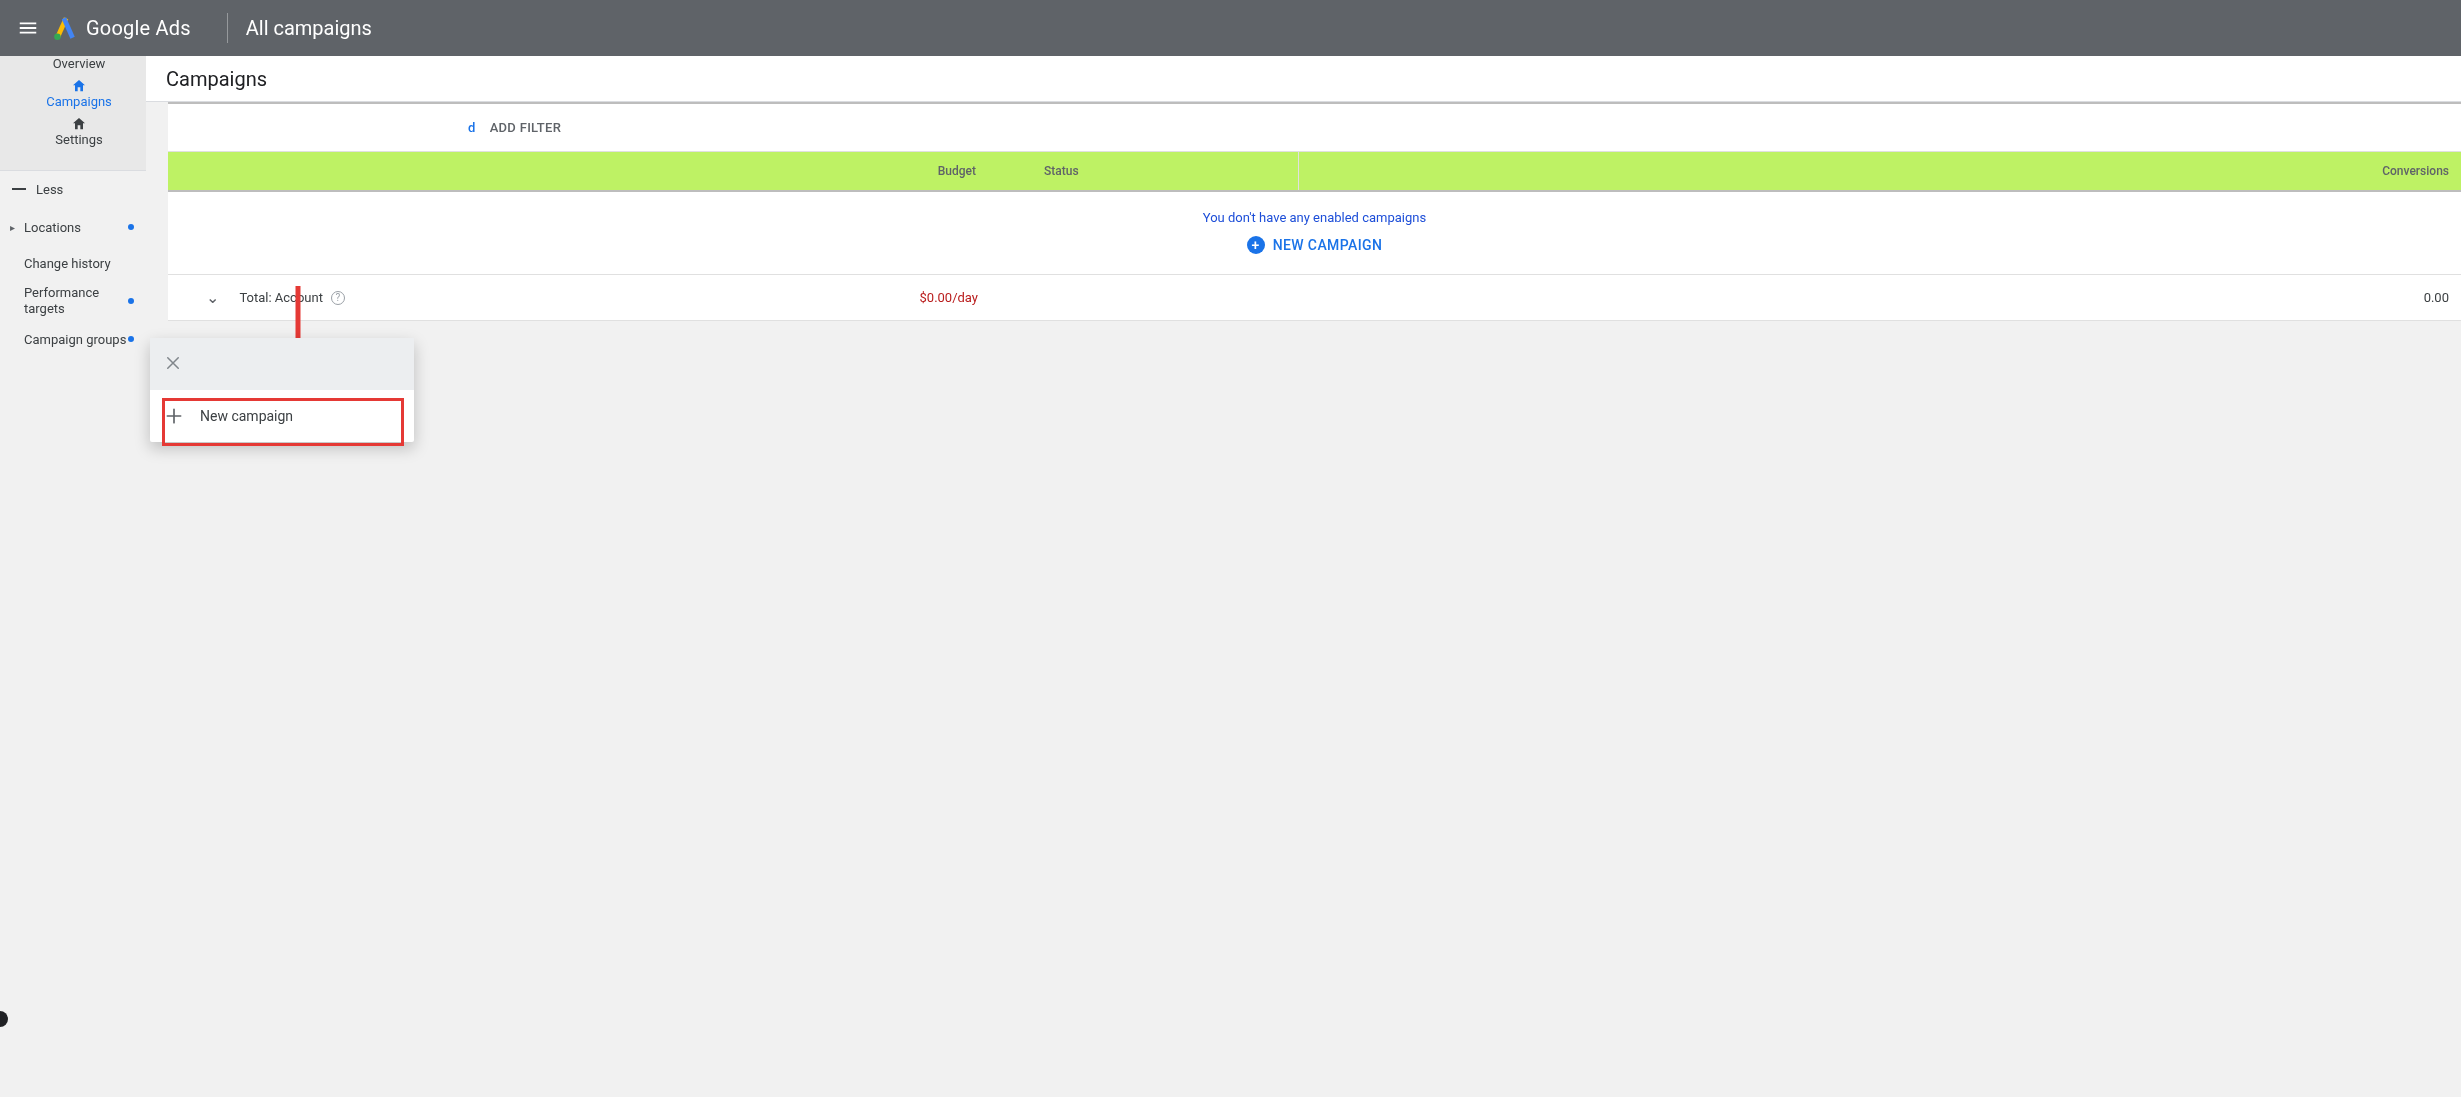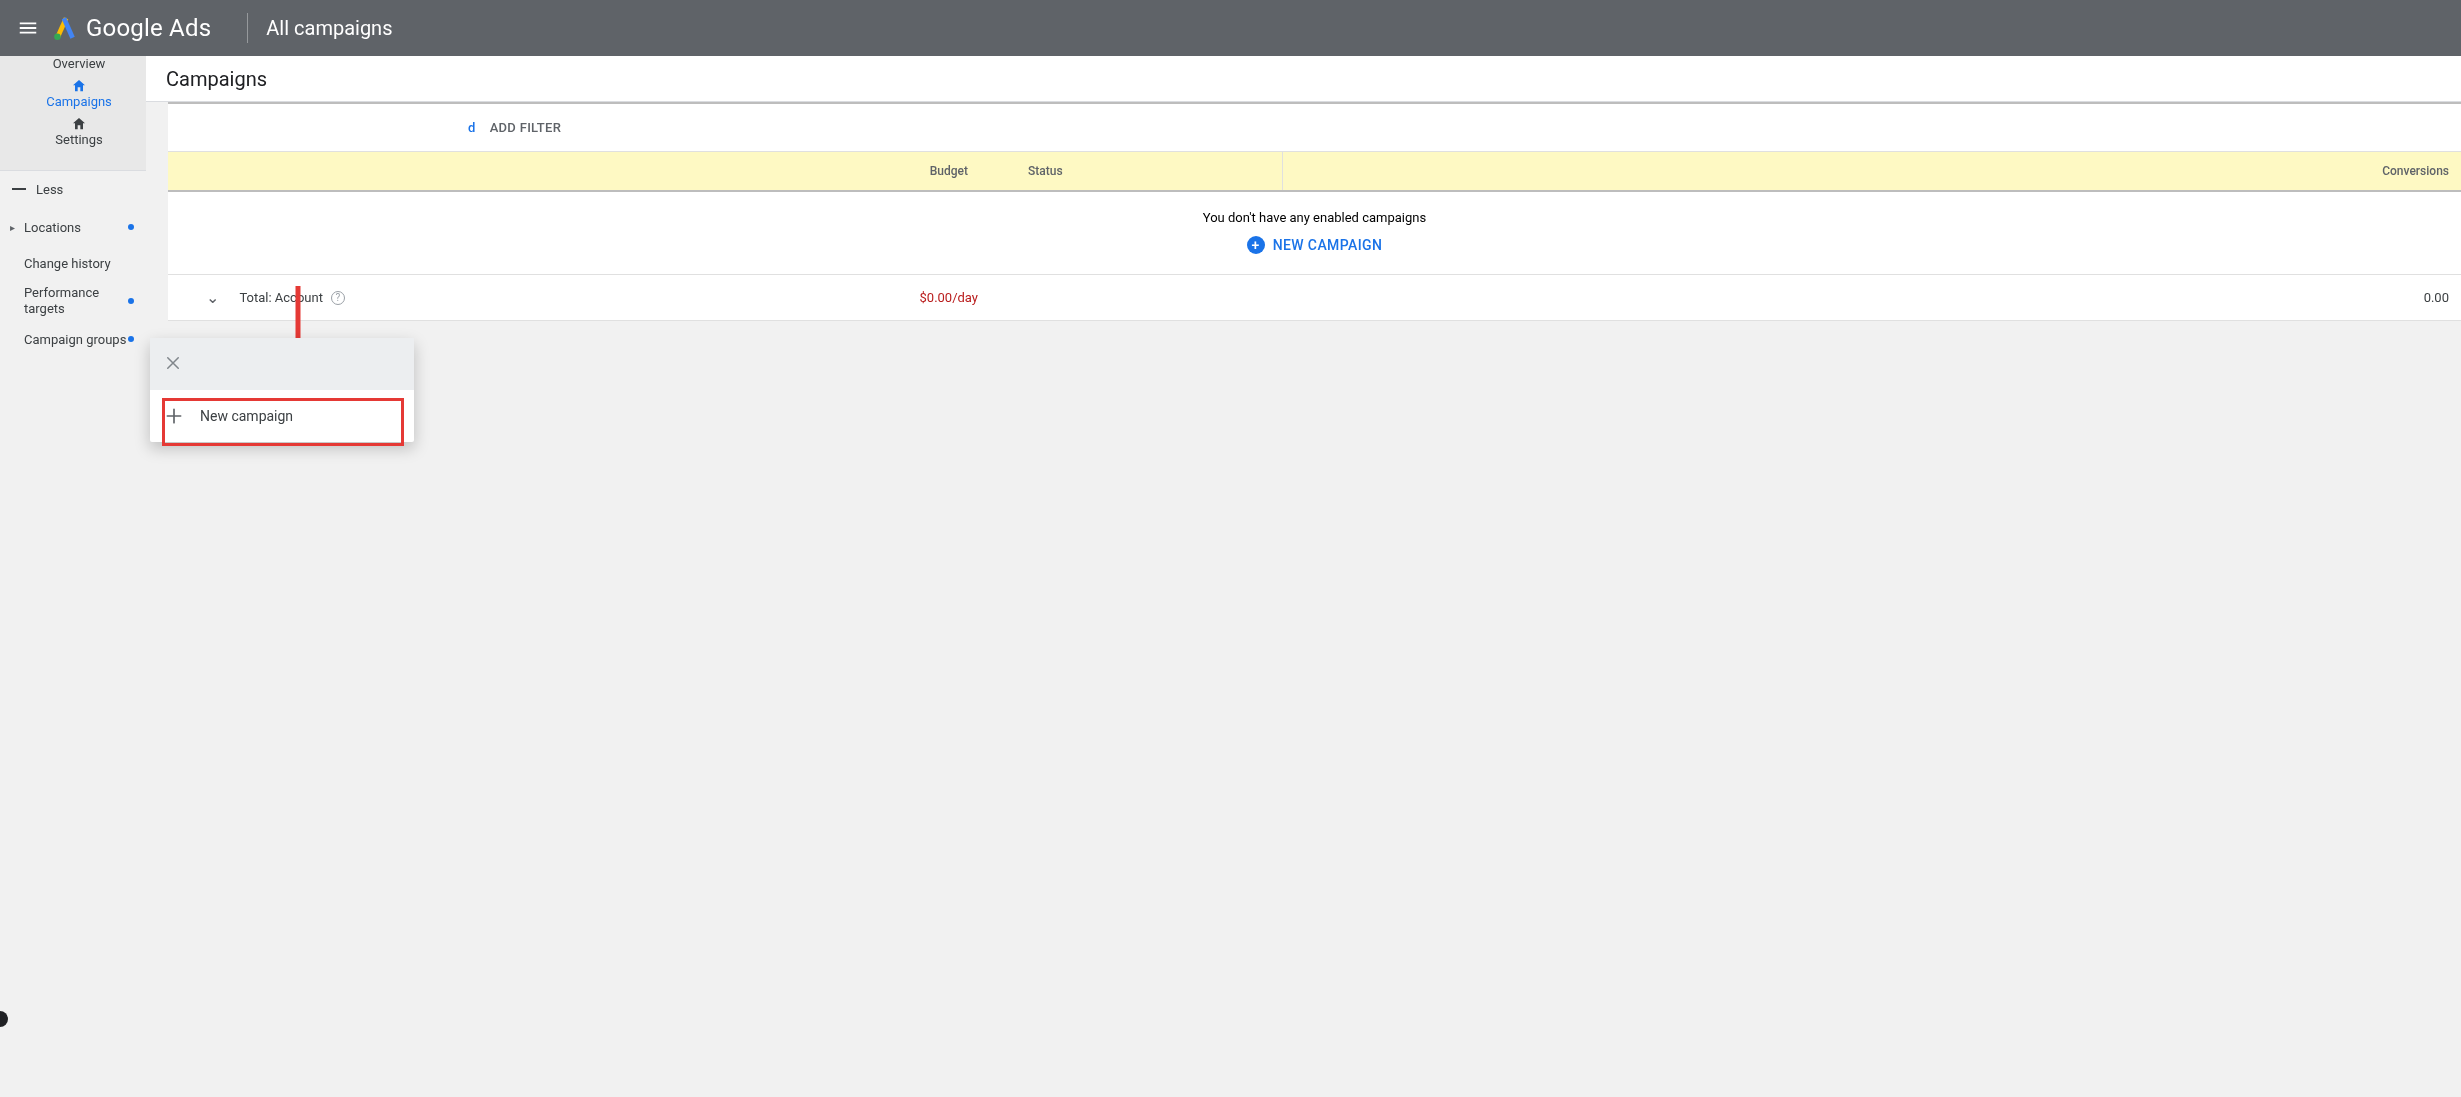--- a/index.html
+++ b/index.html
@@ -3,21 +3,21 @@
 <meta charset="utf-8">
 <style>
   * { box-sizing: border-box; margin: 0; padding: 0; }
   html, body { height: 100%; font-family: Roboto, Arial, sans-serif; background: #f1f1f1; color: #3c4043; }
   
   .header { height: 56px; background: #5f6368; display: flex; align-items: center; padding: 0 8px; color: #fff; }
   .hamburger { width: 40px; height: 40px; display: flex; align-items: center; justify-content: center; cursor: pointer; }
   .hamburger svg { width: 22px; height: 22px; fill: #fff; }
   .logo { display: flex; align-items: center; margin-left: 4px; margin-right: 18px; }
   .logo svg { width: 26px; height: 26px; }
-  .brand { font-size: 24px; font-weight: 400; margin-left: 8px; letter-spacing: .2px; }
+  .brand { font-size: 20px; font-weight: 400; margin-left: 8px; letter-spacing: .2px; }
   .vdiv { width: 1px; height: 30px; background: rgba(255,255,255,.35); margin: 0 18px; }
   .scope { font-size: 20px; font-weight: 400; color: #fff; }
   
   .layout { display: flex; height: calc(100% - 56px); }
   .sidebar { width: 146px; background: #f1f1f1; }
   .nav-section { background: #e8e8e8; border-bottom: 1px solid #dadce0; }
   .nav-item { display: flex; align-items: center; justify-content: space-between; height: 38px; padding: 0 12px 0 24px; font-size: 13px; color: #3c4043; cursor: pointer; flex-direction: column; }
   .nav-item.active { color: #1a73e8; }
   .home-icon { width: 16px; height: 16px; fill: #5f6368; }
   .nav-item.active .home-icon { fill: #3c4043; }
@@ -31,28 +31,28 @@
   
   .main { flex: 1; display: flex; flex-direction: column; overflow: hidden; }
   .page-header { height: 46px; background: #fff; display: flex; align-items: center; padding: 0 20px; font-size: 20px; color: #202124; border-bottom: 1px solid #dadce0; }
   .content { flex: 1; padding: 0; overflow: auto; }
   .no-data { text-align: center; font-size: 24px; color: #5f6368; padding: 110px 0 60px; letter-spacing: .2px; }
   .table-wrap { margin: 0 0 0 0; padding-left: 22px; }
   .divider-top { height: 2px; background: #bdbdbd; }
   .filter-row { background: #fff; height: 48px; display: flex; align-items: center; padding-left: 300px; border-bottom: 1px solid #e0e0e0; }
   .filter-link { color: #1a73e8; font-size: 13px; font-weight: 500; margin-right: 14px; letter-spacing: .3px; }
   .add-filter { color: #5f6368; font-size: 13px; font-weight: 500; letter-spacing: .3px; cursor: pointer; }
-  .headers { background: #fef9c3; height: 40px; display: flex; border-bottom: 2px solid #bdbdbd; }
+  .headers { background: #bef264; height: 40px; display: flex; border-bottom: 2px solid #bdbdbd; gap: 8px; }
   .col { display: flex; align-items: center; font-size: 12px; color: #5f6368; font-weight: 500; padding: 0 10px; }
   .col.budget { flex: 0 0 620px; justify-content: flex-end; padding-right: 50px; }
   .spacer-c1 { flex: 0 0 230px; }
   .col.status { flex: 0 0 265px; justify-content: flex-start; border-right: 1px solid #e0e0e0; }
   .col.conv { flex: 1; justify-content: flex-end; padding-right: 12px; }
   .empty-row { background: #fff; padding: 18px 0 20px; text-align: center; border-bottom: 1px solid #e0e0e0; }
-  .empty-text { font-size: 13px; color: #000000; margin-bottom: 10px; }
+  .empty-text { font-size: 13px; color: #1d4ed8; margin-bottom: 10px; }
   .new-camp-big { display: inline-flex; align-items: center; gap: 8px; color: #1a73e8; font-size: 14px; font-weight: 500; letter-spacing: .4px; cursor: pointer; }
   .plus-circ { width: 18px; height: 18px; border-radius: 50%; background: #1a73e8; color: #fff; display: inline-flex; align-items: center; justify-content: center; font-size: 14px; line-height: 1; }
   .total-row { background: #fff; height: 46px; display: flex; align-items: center; border-bottom: 1px solid #e0e0e0; }
   .total-left { display: flex; align-items: center; padding-left: 38px; gap: 20px; flex: 0 0 560px; }
   .chev { color: #5f6368; }
   .total-label { font-size: 13px; color: #3c4043; display: inline-flex; align-items: center; gap: 8px; }
   .qmark { width: 14px; height: 14px; border: 1.2px solid #9aa0a6; border-radius: 50%; display: inline-flex; align-items: center; justify-content: center; font-size: 10px; color: #9aa0a6; }
   .total-budget { flex: 0 0 290px; text-align: right; font-size: 13px; color: #b91c1c; padding-right: 40px; }
   .total-status { flex: 0 0 265px; }
   .total-conv { flex: 1; text-align: right; font-size: 13px; color: #3c4043; padding-right: 12px; }

